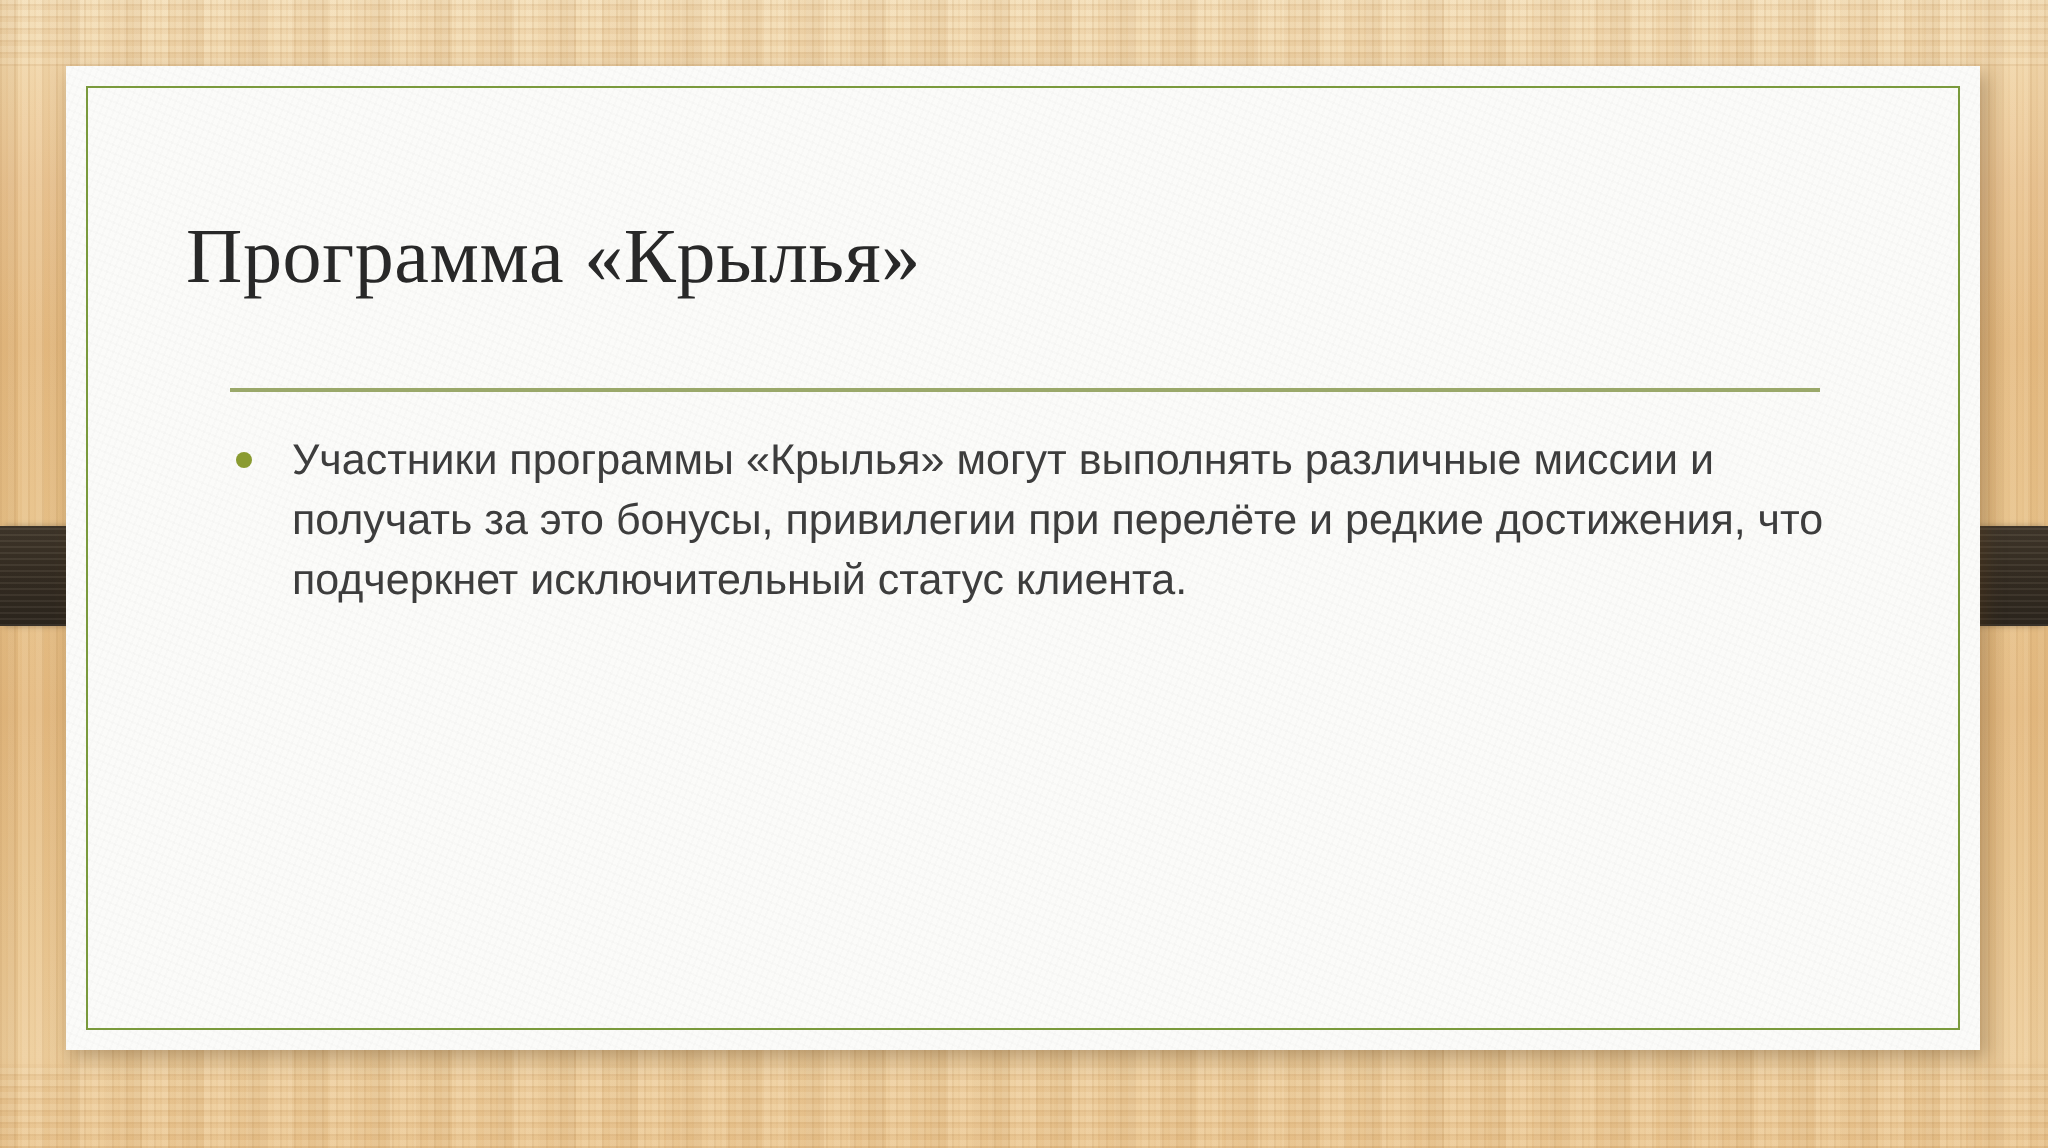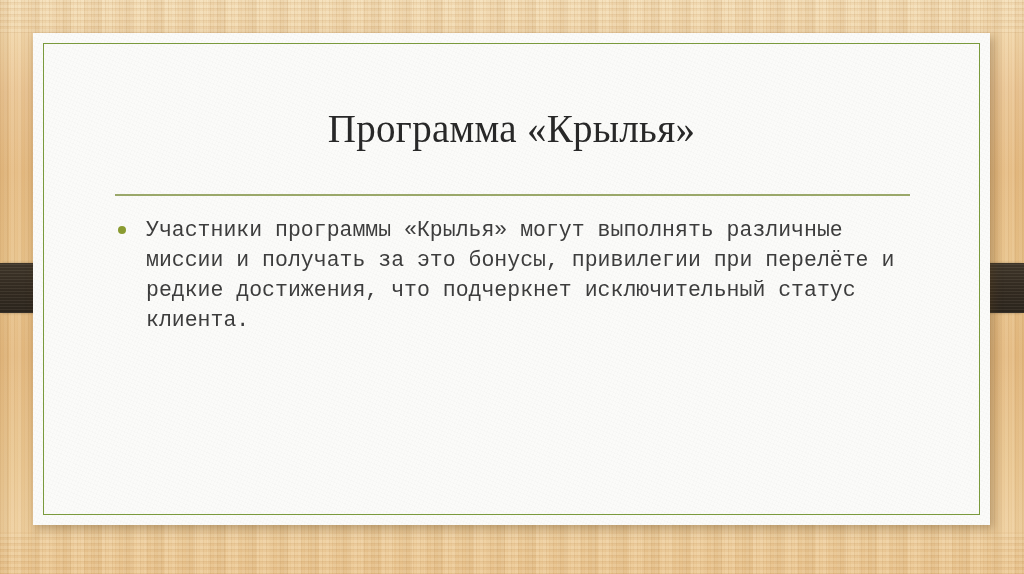--- a/index.html
+++ b/index.html
@@ -139,21 +139,20 @@
     top: 0;
     right: 0;
     bottom: 0;
   }
 
   #slide-title {
     position: absolute;
     left: 60px;
     top: 73px;
     width: 837px;
-    text-align: center;
     font-family: "Liberation Serif", serif;
     font-size: 39px;
     line-height: 46px;
     color: #282828;
     letter-spacing: 0.3px;
     white-space: nowrap;
   }
 
   #title-rule {
     position: absolute;
@@ -168,21 +167,21 @@
     position: absolute;
     left: 75px;
     top: 182px;
     width: 820px;
   }
 
   .bullet-item {
     position: relative;
     padding-left: 38px;
     margin-bottom: 14px;
-    font-family: Liberation Mono, monospace;
+    font-family: Liberation Sans, sans-serif;
     font-size: 21.5px;
     line-height: 30px;
     color: #3d3d3d;
   }
   .bullet-item:last-child { margin-bottom: 0; }
 
   .bullet-dot {
     position: absolute;
     left: 10px;
     top: 11px;

